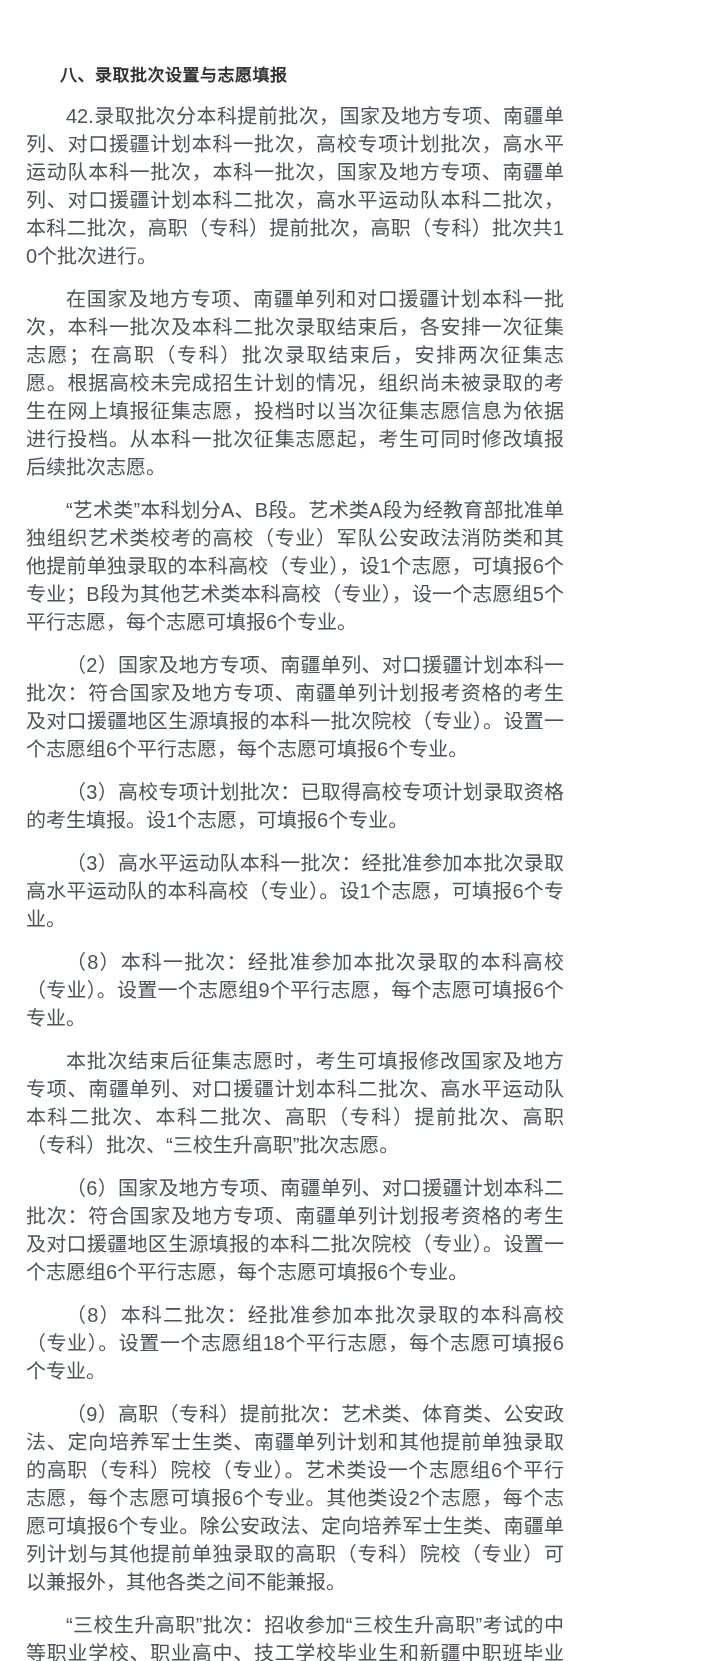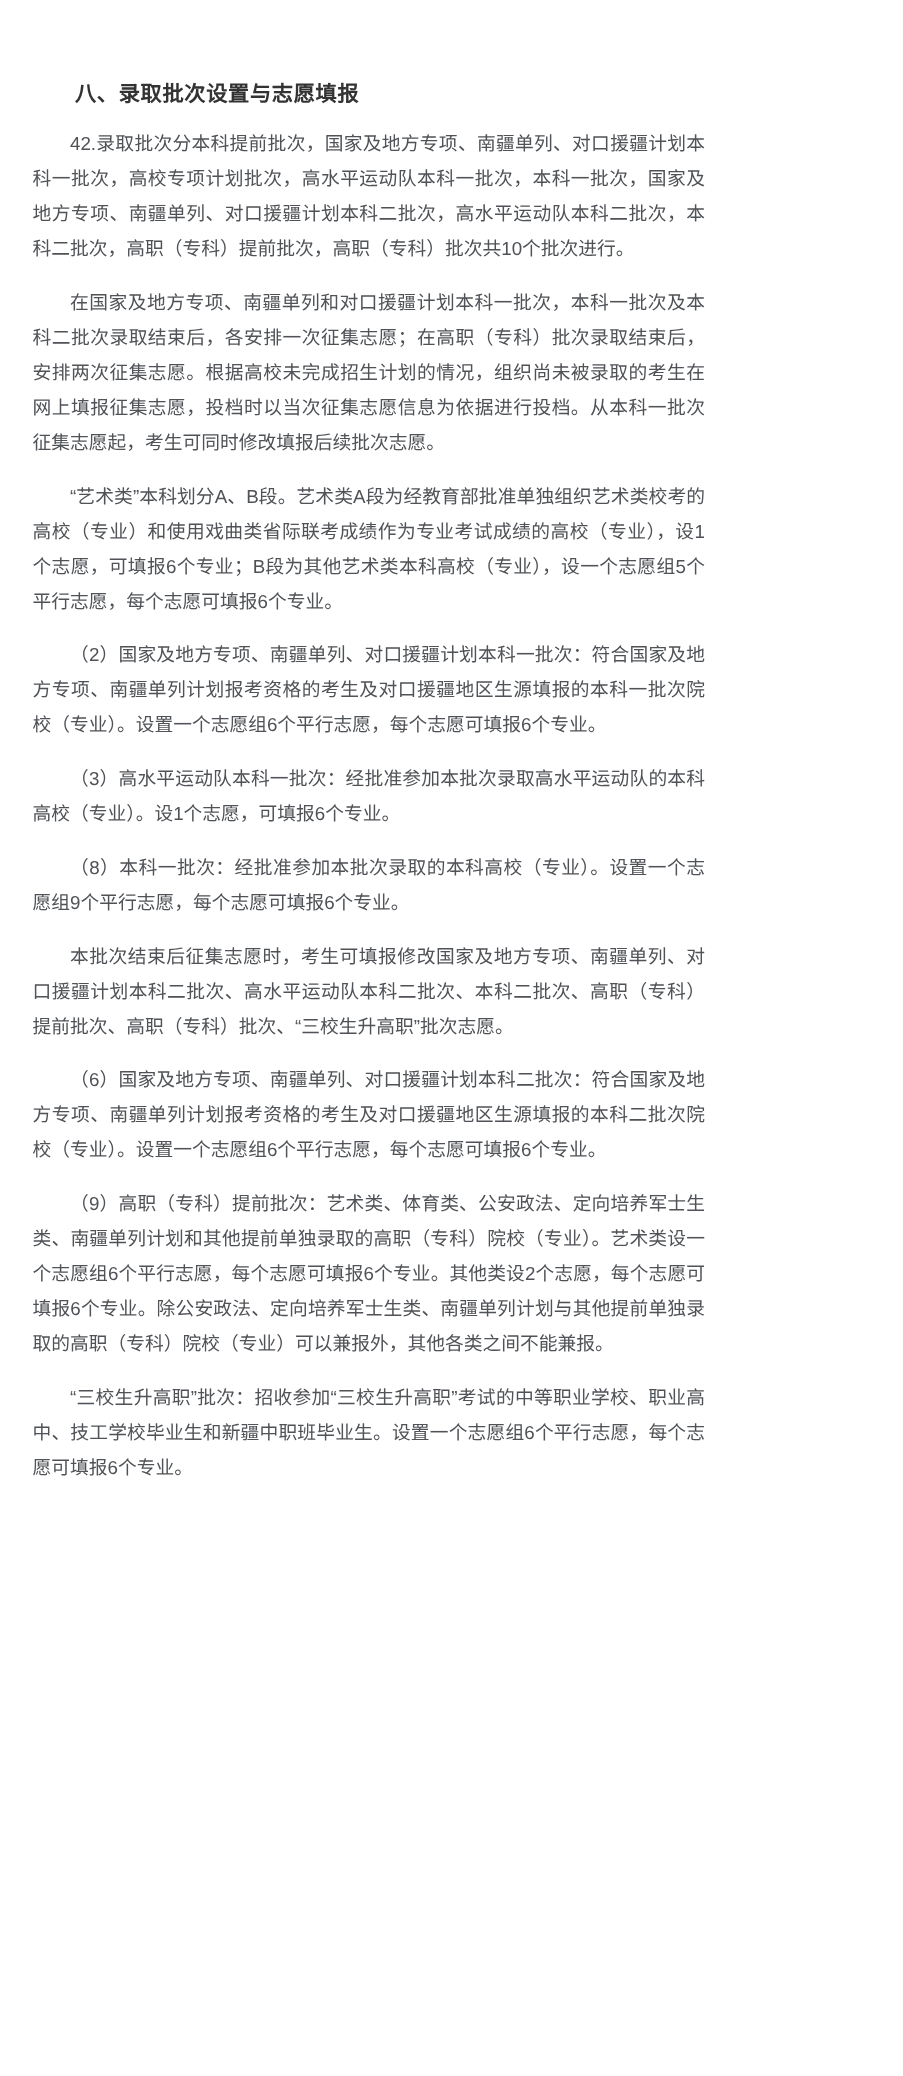--- a/index.html
+++ b/index.html
@@ -25,37 +25,39 @@
   .section-heading {
     font-size: 17px;
     line-height: 22px;
     font-weight: bold;
     color: var(--heading-color);
     margin: 0 0 14px 0;
     text-indent: 2em;
     letter-spacing: 0.5px;
   }
   .para {
-    font-size: 15px;
+    font-size: 20px;
     line-height: 28px;
     color: var(--body-color);
     margin: 15px 0;
     text-align: justify;
     text-indent: 2em;
     word-break: break-all;
   }
 </style>
 </head>
 <body>
 
 <main class="page">
   <h2 class="section-heading">八、录取批次设置与志愿填报</h2>
   <p class="para">42.录取批次分本科提前批次，国家及地方专项、南疆单列、对口援疆计划本科一批次，高校专项计划批次，高水平运动队本科一批次，本科一批次，国家及地方专项、南疆单列、对口援疆计划本科二批次，高水平运动队本科二批次，本科二批次，高职（专科）提前批次，高职（专科）批次共10个批次进行。</p>
   <p class="para">在国家及地方专项、南疆单列和对口援疆计划本科一批次，本科一批次及本科二批次录取结束后，各安排一次征集志愿；在高职（专科）批次录取结束后，安排两次征集志愿。根据高校未完成招生计划的情况，组织尚未被录取的考生在网上填报征集志愿，投档时以当次征集志愿信息为依据进行投档。从本科一批次征集志愿起，考生可同时修改填报后续批次志愿。</p>
-  <p class="para">“艺术类”本科划分A、B段。艺术类A段为经教育部批准单独组织艺术类校考的高校（专业）和使用戏曲类省际联考成绩作为专业考试成绩的高校（专业），设1个志愿，可填报6个专业；B段为其他艺术类本科高校（专业），设一个志愿组5个平行志愿，每个志愿可填报6个专业。</p>
+  <p class="para">“艺术类”本科划分A、B段。艺术类A段为经教育部批准单独组织艺术类校考的高校（专业）军队公安政法消防类和其他提前单独录取的本科高校（专业），设1个志愿，可填报6个专业；B段为其他艺术类本科高校（专业），设一个志愿组5个平行志愿，每个志愿可填报6个专业。</p>
   <p class="para">（2）国家及地方专项、南疆单列、对口援疆计划本科一批次：符合国家及地方专项、南疆单列计划报考资格的考生及对口援疆地区生源填报的本科一批次院校（专业）。设置一个志愿组6个平行志愿，每个志愿可填报6个专业。</p>
+  <p class="para">（3）高校专项计划批次：已取得高校专项计划录取资格的考生填报。设1个志愿，可填报6个专业。</p>
   <p class="para">（3）高水平运动队本科一批次：经批准参加本批次录取高水平运动队的本科高校（专业）。设1个志愿，可填报6个专业。</p>
   <p class="para">（8）本科一批次：经批准参加本批次录取的本科高校（专业）。设置一个志愿组9个平行志愿，每个志愿可填报6个专业。</p>
   <p class="para">本批次结束后征集志愿时，考生可填报修改国家及地方专项、南疆单列、对口援疆计划本科二批次、高水平运动队本科二批次、本科二批次、高职（专科）提前批次、高职（专科）批次、“三校生升高职”批次志愿。</p>
   <p class="para">（6）国家及地方专项、南疆单列、对口援疆计划本科二批次：符合国家及地方专项、南疆单列计划报考资格的考生及对口援疆地区生源填报的本科二批次院校（专业）。设置一个志愿组6个平行志愿，每个志愿可填报6个专业。</p>
+  <p class="para">（8）本科二批次：经批准参加本批次录取的本科高校（专业）。设置一个志愿组18个平行志愿，每个志愿可填报6个专业。</p>
   <p class="para">（9）高职（专科）提前批次：艺术类、体育类、公安政法、定向培养军士生类、南疆单列计划和其他提前单独录取的高职（专科）院校（专业）。艺术类设一个志愿组6个平行志愿，每个志愿可填报6个专业。其他类设2个志愿，每个志愿可填报6个专业。除公安政法、定向培养军士生类、南疆单列计划与其他提前单独录取的高职（专科）院校（专业）可以兼报外，其他各类之间不能兼报。</p>
   <p class="para">“三校生升高职”批次：招收参加“三校生升高职”考试的中等职业学校、职业高中、技工学校毕业生和新疆中职班毕业生。设置一个志愿组6个平行志愿，每个志愿可填报6个专业。</p>
 </main>
 
 </body></html>

